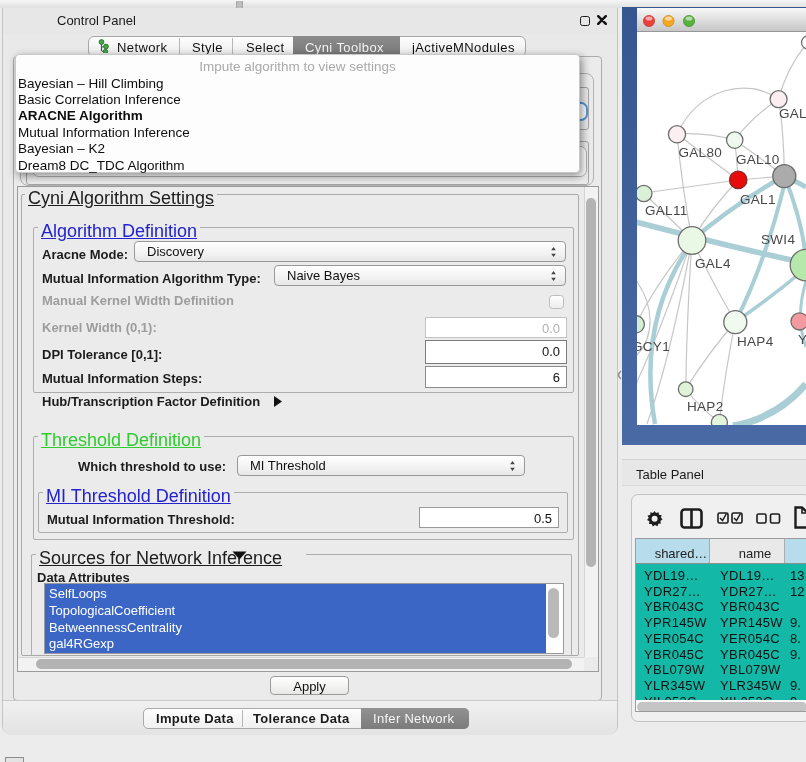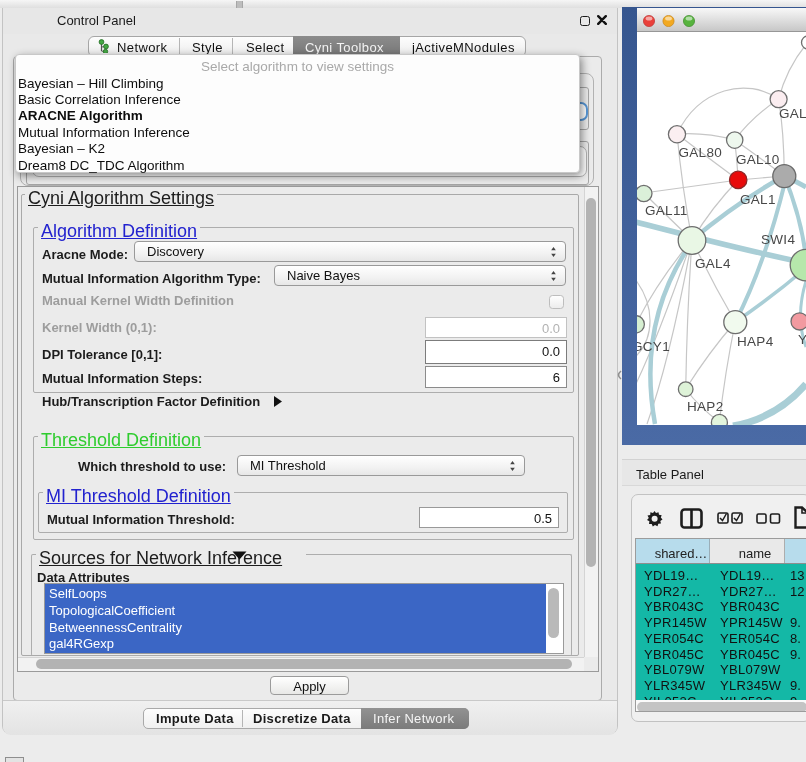--- a/index.html
+++ b/index.html
@@ -133,32 +133,32 @@
 <div class="abs" style="left:36px;top:659px;width:536px;height:10px;background:#b3b3b3;border-radius:6px;"></div>
 
 <div class="abs" style="left:270px;top:676px;width:79px;height:19px;border:1px solid #9b9b9b;border-radius:4px;
      background:linear-gradient(#ffffff,#e8e8e6);box-sizing:border-box;text-align:center;font-size:13px;color:#111;padding-top:1.5px;">Apply</div>
 
 <div class="abs" style="left:3px;top:700px;width:614px;height:34px;background:linear-gradient(#f0f0f0,#e3e3e3);border-top:1px solid #c9c9c9;border-radius:0 0 8px 8px;"></div>
 <div class="abs" style="left:143px;top:708px;width:326px;height:21px;border:1px solid #a9a9a9;border-radius:5px;background:linear-gradient(#fdfdfd,#f0f0f0);box-sizing:border-box;"></div>
 <div class="abs" style="left:361px;top:708px;width:108px;height:21px;background:linear-gradient(#929292,#7b7b7b);border-radius:0 5px 5px 0;"></div>
 <div class="abs" style="left:242px;top:710px;width:1px;height:17px;background:#b5b5b5;"></div>
 <div class="abs" style="left:156px;top:711px;font-size:13px;letter-spacing:0.3px;font-weight:bold;color:#1b1b1b;">Impute Data</div>
-<div class="abs" style="left:253px;top:711px;font-size:13px;letter-spacing:0.3px;font-weight:bold;color:#1b1b1b;">Discretize Data</div>
+<div class="abs" style="left:253px;top:711px;font-size:13px;letter-spacing:0.3px;font-weight:bold;color:#1b1b1b;">Tolerance Data</div>
 <div class="abs" style="left:373px;top:711px;font-size:13px;letter-spacing:0.3px;color:#f5f5f5;">Infer Network</div>
 
 <div class="abs" style="left:5px;top:757px;width:19px;height:12px;border:1.5px solid #8e8e8e;background:#e3e3e3;box-sizing:border-box;"></div>
 
 <svg class="abs" style="left:614px;top:370px;" width="8" height="10" viewBox="0 0 8 10">
     <path d="M7 1 Q 2 5 7 9" fill="none" stroke="#8f8f8f" stroke-width="1.6"></path>
   </svg>
 
 <div class="abs" style="left:15px;top:54px;width:565px;height:119px;background:#fdfdfd;
      border:1px solid #c8c8c8;border-radius:4px;box-shadow:2px 3px 8px rgba(0,0,0,0.45);box-sizing:border-box;"></div>
-<div class="abs" style="left:15px;top:59px;width:565px;text-align:center;font-size:13.5px;color:#a9a9a9;">Select algorithm to view settings</div>
+<div class="abs" style="left:15px;top:59px;width:565px;text-align:center;font-size:13.5px;color:#a9a9a9;">Impute algorithm to view settings</div>
 <div class="abs" style="left:18px;top:75.5px;font-size:13.5px;color:#0d0d0d;line-height:16.4px;white-space:nowrap;">Bayesian – Hill Climbing<br>Basic Correlation Inference<br><b>ARACNE Algorithm</b><br>Mutual Information Inference<br>Bayesian – K2<br>Dream8 DC_TDC Algorithm</div>
 
 <div class="abs" style="left:622px;top:7px;width:184px;height:438px;background:linear-gradient(#36568f,#4a6aa5);"></div>
 <div class="abs" style="left:637px;top:8px;width:169px;height:24px;background:linear-gradient(#f8f8f8,#c7c7c7);border-bottom:1px solid #979797;box-sizing:border-box;"></div>
 <svg class="abs" style="left:643px;top:15px;" width="53" height="12" viewBox="0 0 53 12">
   <circle cx="6" cy="6" r="5.6" fill="#e9403a" stroke="#b33" stroke-width="0.7"></circle>
   <circle cx="25.5" cy="6" r="5.6" fill="#f2a921" stroke="#c8851a" stroke-width="0.7"></circle>
   <circle cx="46" cy="6" r="5.6" fill="#57b33e" stroke="#3f8c2c" stroke-width="0.7"></circle>
   <ellipse cx="6" cy="3.4" rx="3.4" ry="2" fill="rgba(255,255,255,0.55)"></ellipse>
   <ellipse cx="25.5" cy="3.4" rx="3.4" ry="2" fill="rgba(255,255,255,0.55)"></ellipse>

